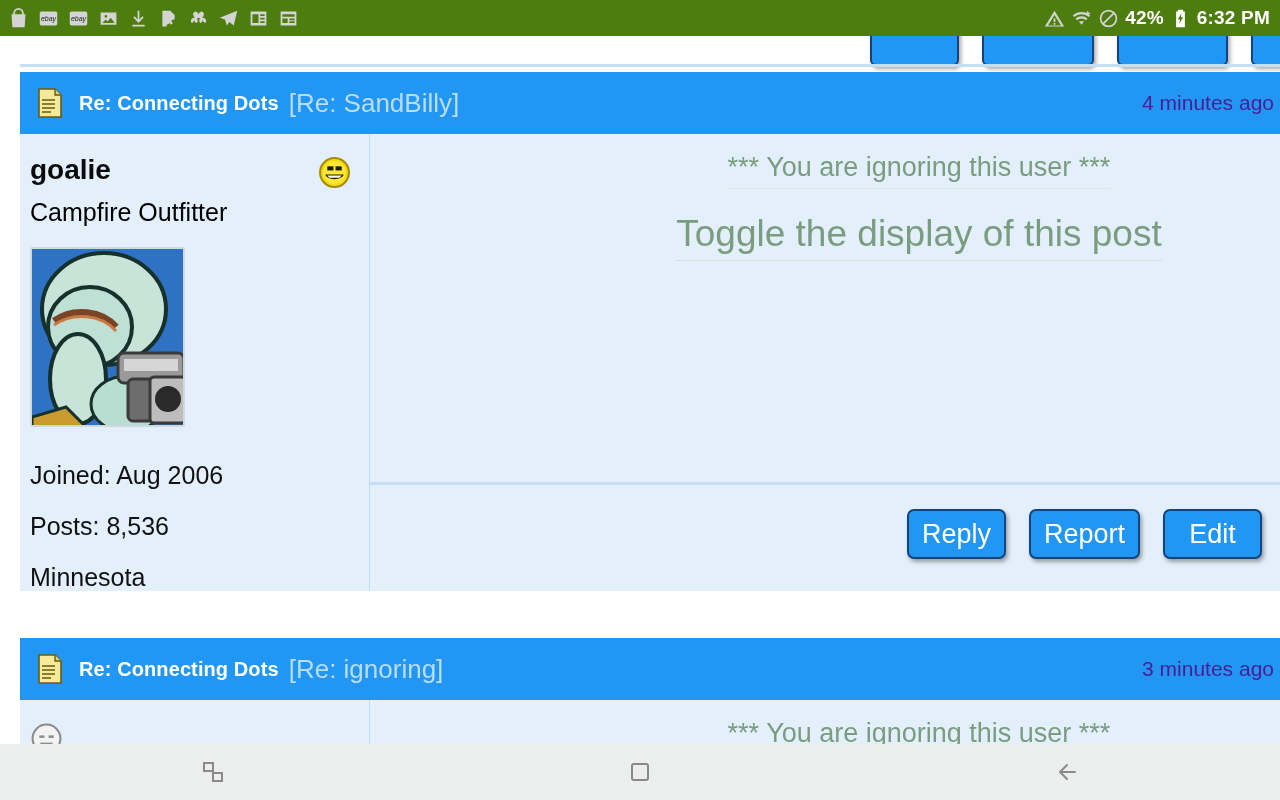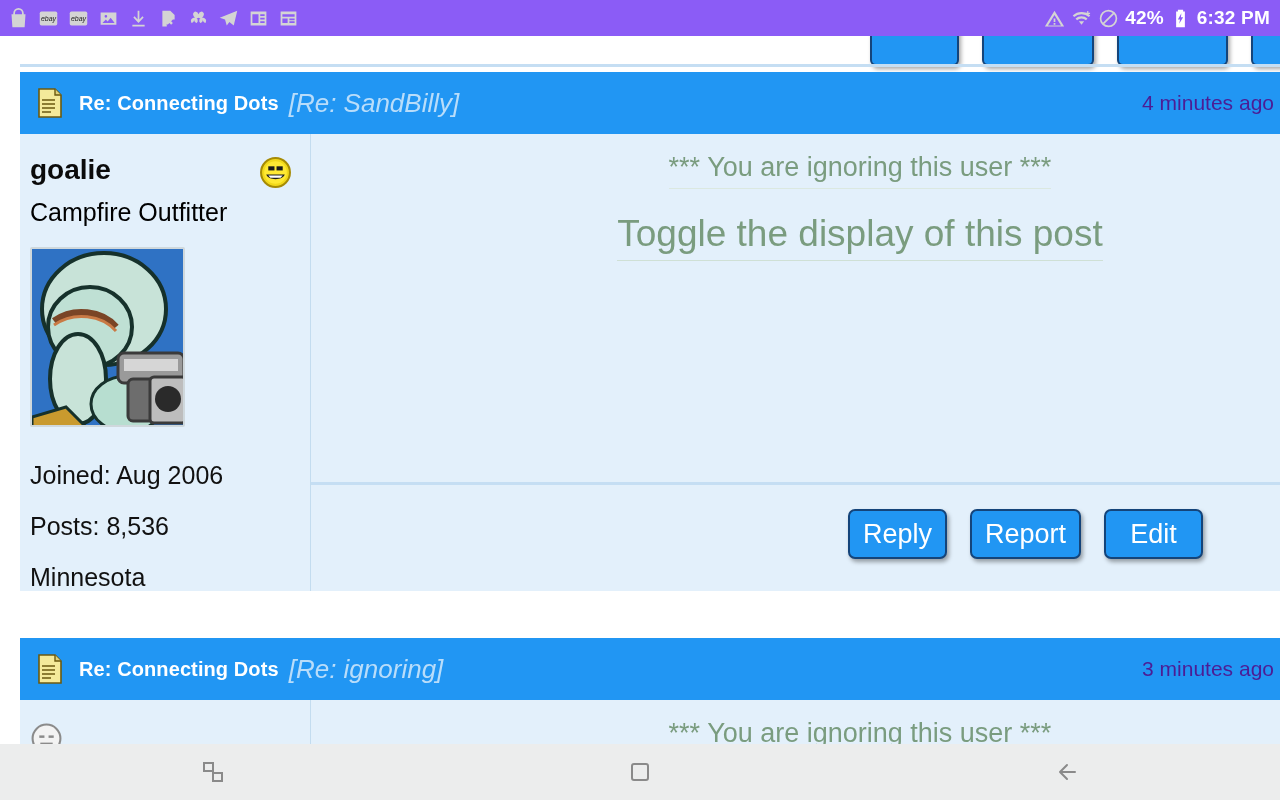--- a/index.html
+++ b/index.html
@@ -7,21 +7,21 @@
     width:1280px; height:800px;
     overflow:hidden;
     background:#ffffff;
     font-family:"Liberation Sans", sans-serif;
   }
 
   
   #status-bar {
     position:absolute; top:0; left:0;
     width:1280px; height:36px;
-    background:#8b5cf6;
+    background:#4d7c0f;
     display:flex; align-items:center;
     padding:0 10px 0 8px;
   }
   #status-left { display:flex; align-items:center; gap:9px; flex:1; }
   #status-right {
     display:flex; align-items:center; gap:6px;
     color:#ffffff; font-size:19px; font-weight:600;
     letter-spacing:.2px;
   }
   .sicon { width:21px; height:21px; display:block; fill:#d4d4d4; }
@@ -75,30 +75,30 @@
     display:flex; align-items:center;
     padding:0 0 0 17px;
   }
   .note-icon { width:26px; height:30px; flex:none; margin-right:16px; }
   .post-title {
     color:#ffffff; font-size:20px; font-weight:bold;
     letter-spacing:.1px; white-space:nowrap;
   }
   .post-subject {
     color:#b9ddfa; font-size:26px; font-weight:normal;
-    margin-left:10px; white-space:nowrap;font-style:italic;
+    margin-left:10px; white-space:nowrap;
   }
   .post-time {
     position:absolute; right:146px;
     color:#4c1d95; font-size:21px; white-space:nowrap;
   }
 
   .post-body { display:flex; align-items:stretch; }
   .post-aside {
-    width:291px; flex:none;
+    width:350px; flex:none;
     padding:18px 0 0 10px;
     border-right:1px solid #c3dcef;
   }
   .aside-top { display:flex; align-items:flex-start; }
   .aside-names { flex:1; }
   .username {
     font-size:28px; font-weight:bold; color:#0b0b0b;
     line-height:1.25;
   }
   .usertitle {

